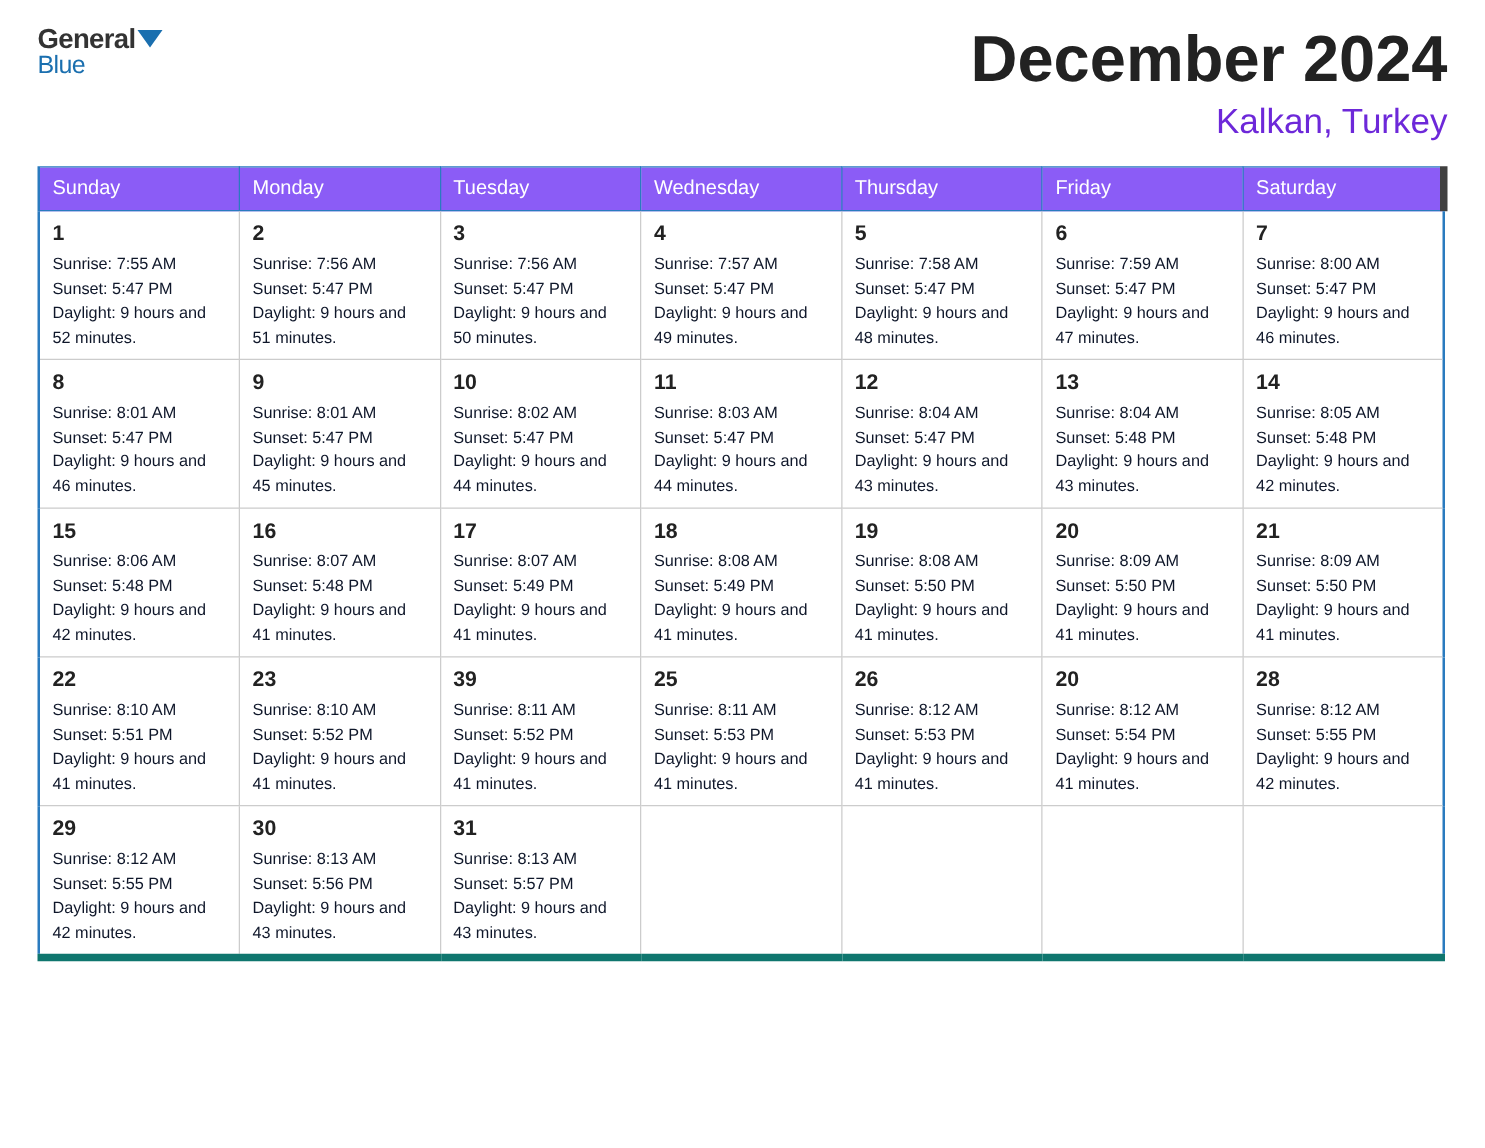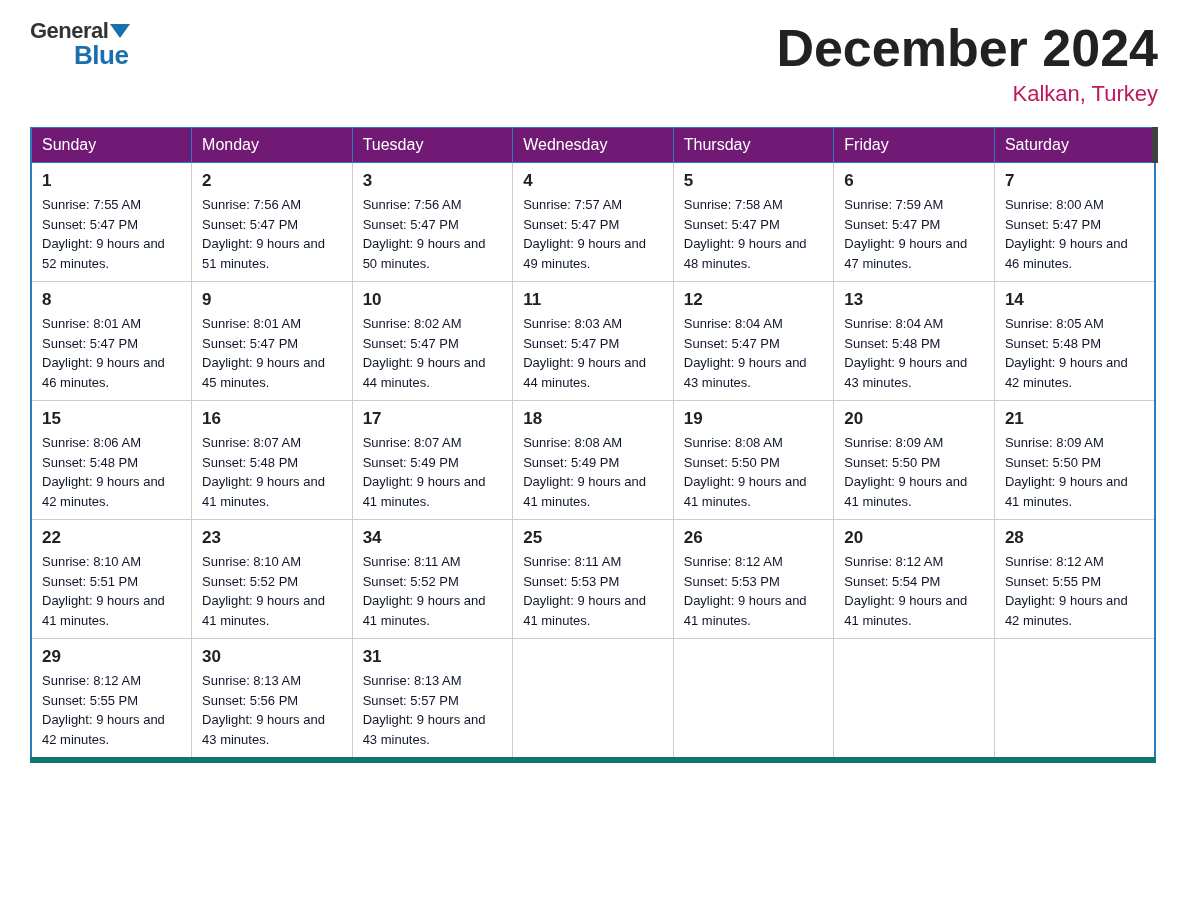--- a/index.html
+++ b/index.html
@@ -21,25 +21,24 @@
       flex-direction: column;
       line-height: 1;
     }
     .logo-text-general {
       font-size: 22px;
       font-weight: bold;
       color: #333;
       letter-spacing: -0.5px;
     }
     .logo-text-blue {
-      font-size: 26px;
-      font-weight: bold;
+      font-size: 20px;
+      font-weight: normal;
       color: #1a6faf;
       letter-spacing: -0.5px;
-      margin-left: 44px;
     }
     .logo-triangle {
       display: inline-block;
       width: 0;
       height: 0;
       border-left: 10px solid transparent;
       border-right: 10px solid transparent;
       border-top: 14px solid #1a6faf;
       margin-left: 2px;
       vertical-align: middle;
@@ -52,31 +51,31 @@
       text-align: right;
       margin-left: 10px;
     }
     .month-title {
       font-size: 52px;
       font-weight: bold;
       color: #222;
       line-height: 1.1;
     }
     .location-title {
-      font-size: 22px;
-      color: #be185d;
+      font-size: 28px;
+      color: #6d28d9;
       margin-top: 4px;
     }
     .calendar-table {
       width: 100%;
       border-collapse: collapse;
       table-layout: fixed;
     }
     .calendar-table thead tr th {
-      background-color: #701a75;
+      background-color: #8b5cf6;
       color: #fff;
       font-size: 16px;
       font-weight: normal;
       padding: 8px 10px;
       text-align: left;
       border: 1px solid #2a7bbf;
       margin-top: 48px;
     }
     .calendar-table tbody tr td {
       border: 1px solid #ccc;
@@ -240,21 +239,21 @@
       <tr>
         <td>
           <div class="day-number">22</div>
           <div class="day-info">Sunrise: 8:10 AM<br>Sunset: 5:51 PM<br>Daylight: 9 hours and 41 minutes.</div>
         </td>
         <td>
           <div class="day-number">23</div>
           <div class="day-info">Sunrise: 8:10 AM<br>Sunset: 5:52 PM<br>Daylight: 9 hours and 41 minutes.</div>
         </td>
         <td>
-          <div class="day-number">34</div>
+          <div class="day-number">39</div>
           <div class="day-info">Sunrise: 8:11 AM<br>Sunset: 5:52 PM<br>Daylight: 9 hours and 41 minutes.</div>
         </td>
         <td>
           <div class="day-number">25</div>
           <div class="day-info">Sunrise: 8:11 AM<br>Sunset: 5:53 PM<br>Daylight: 9 hours and 41 minutes.</div>
         </td>
         <td>
           <div class="day-number">26</div>
           <div class="day-info">Sunrise: 8:12 AM<br>Sunset: 5:53 PM<br>Daylight: 9 hours and 41 minutes.</div>
         </td>

